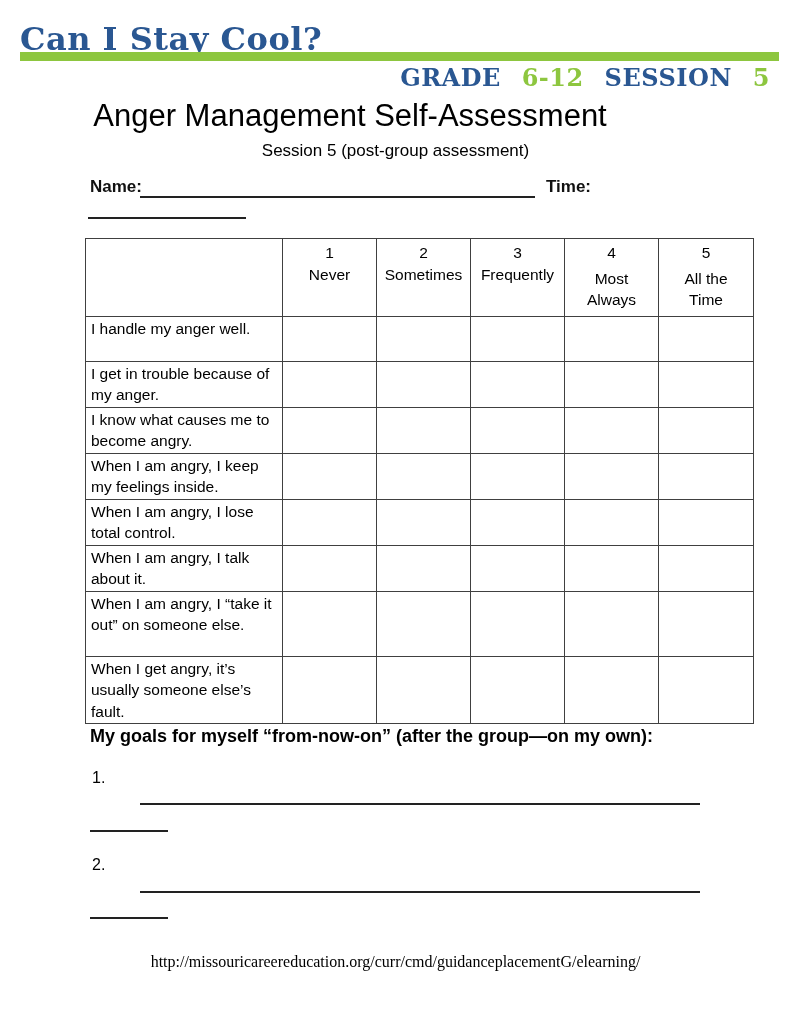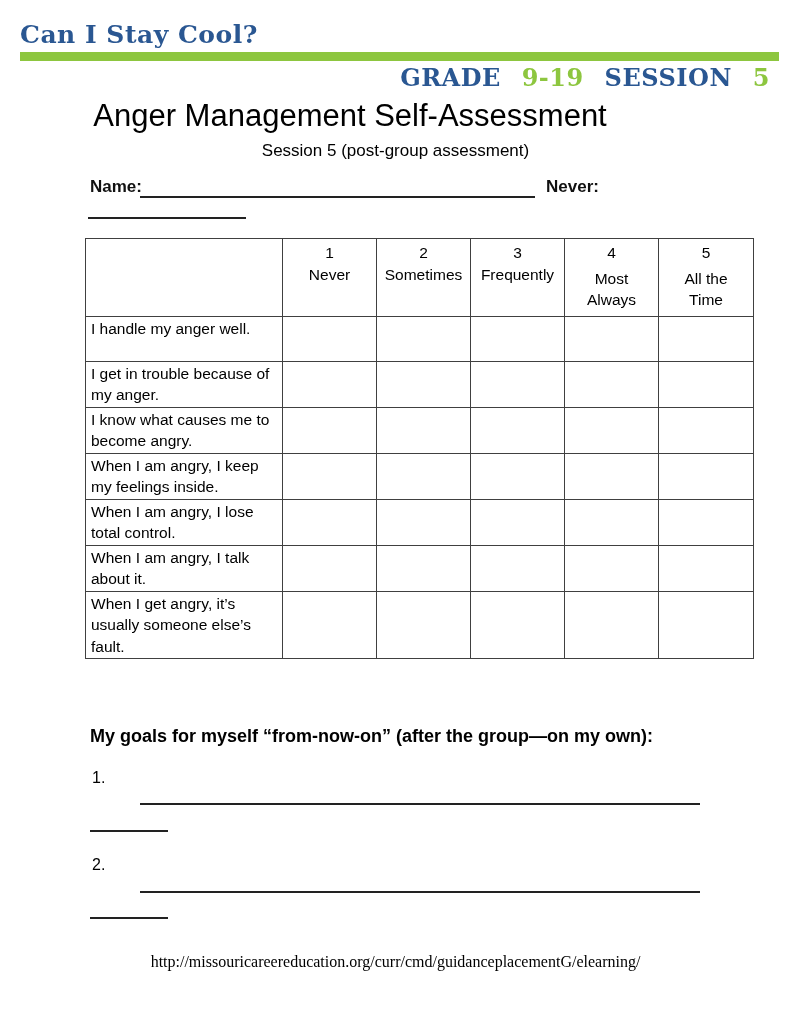--- a/index.html
+++ b/index.html
@@ -10,21 +10,21 @@
     background: #ffffff;
     font-family: "Liberation Sans", sans-serif;
     color: #111111;
     overflow: hidden;
   }
 
   
   .brand {
     position: absolute; left: 20px; top: 20px;
     font-family: "DejaVu Serif", serif;
-    font-weight: 900; font-size: 25px; letter-spacing: 0.5px;
+    font-weight: 900; font-size: 32px; letter-spacing: 0.5px;
     color: #2a5792;
   }
   .header-rule {
     position: absolute; left: 20px; top: 52px;
     width: 759px; height: 9px; background: #8dc63f;
   }
   .grade-line {
     position: absolute; left: 250px; top: 63px; width: 520px;
     text-align: right;
     font-family: "DejaVu Serif", serif;
@@ -99,31 +99,31 @@
 </head>
 <body>
 
 <div class="page">
 
   <div class="brand">Can I Stay Cool?</div>
   <div class="header-rule"></div>
 
   <div class="grade-line">
     <span>GRADE</span>
-    <span class="green gap">9-19</span>
+    <span class="green gap">6-12</span>
     <span class="gap">SESSION</span>
     <span class="green gap">5</span>
   </div>
 
   <div class="doc-title">Anger Management Self-Assessment</div>
   <div class="doc-subtitle">Session 5 (post-group assessment)</div>
 
   <div class="name-label">Name:</div>
   <div class="name-line"></div>
-  <div class="date-label">Never:</div>
+  <div class="date-label">Time:</div>
   <div class="date-line"></div>
 
   <table class="assessment">
     <colgroup>
       <col style="width:197px">
         <col style="width:94px">
         <col style="width:94px">
       <col style="width:94px">
         <col style="width:94px">
         <col style="width:95px">
@@ -196,20 +196,28 @@
       </tr>
       <tr>
         <td>When I am angry, I talk about it.</td>
         <td></td>
           <td></td>
           <td></td>
           <td></td>
           <td></td>
       </tr>
       <tr>
+        <td>When I am angry, I “take it out” on someone else.</td>
+        <td></td>
+          <td></td>
+          <td></td>
+          <td></td>
+          <td></td>
+      </tr>
+      <tr>
         <td>When I get angry, it’s usually someone else’s fault.</td>
         <td></td>
           <td></td>
           <td></td>
           <td></td>
           <td></td>
       </tr>
     </tbody>
   </table>
 

